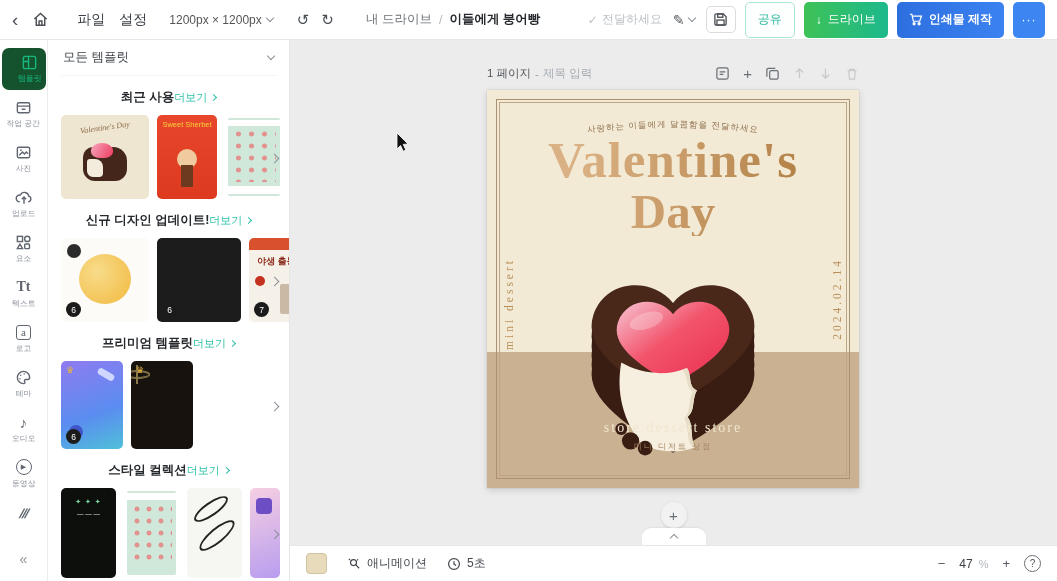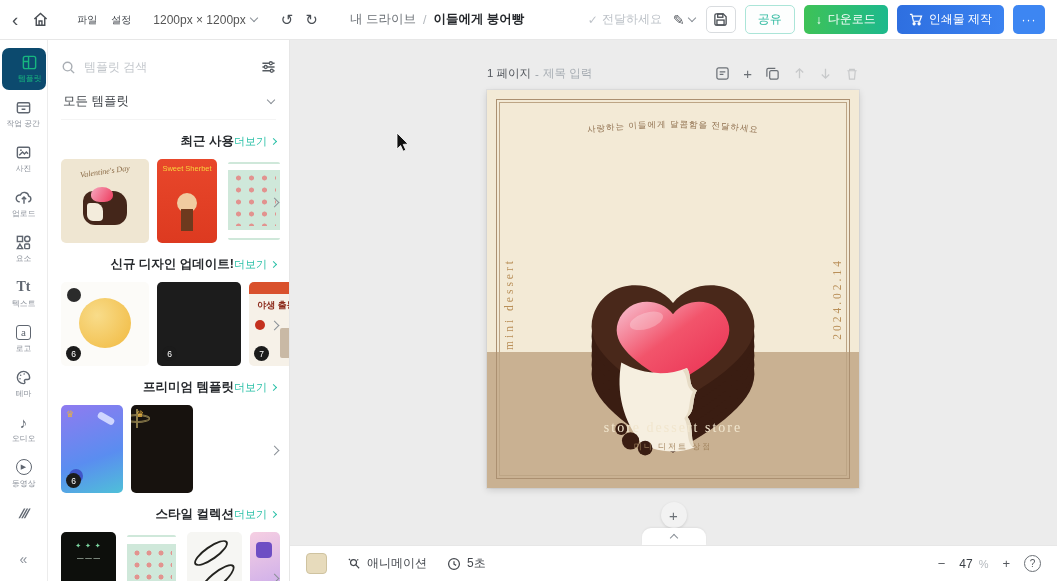--- a/index.html
+++ b/index.html
@@ -3,63 +3,63 @@
 <meta charset="utf-8">
 <style>
   * { margin:0; padding:0; box-sizing:border-box; }
   html,body { width:1057px; height:581px; overflow:hidden; }
   body { font-family:"Liberation Sans","DejaVu Sans",sans-serif; background:#ececec; position:relative; color:#3a3f45; }
 
   
   .topbar { position:absolute; top:0; left:0; width:1057px; height:40px; background:#fff; border-bottom:1px solid #e7e7e7; display:flex; align-items:center; padding:0 12px; z-index:50; }
   .tb-left { display:flex; align-items:center; gap:14px; }
   .icon-btn { display:flex; align-items:center; justify-content:center; color:#4a4f55; cursor:pointer; background:none; border:none; font-size:15px; }
-  .tb-txt { font-size:10px; color:#3a3f45; cursor:pointer; }
+  .tb-txt { font-size:14px; color:#3a3f45; cursor:pointer; }
   .size-ctl { display:flex; align-items:center; gap:5px; font-size:12px; color:#555; cursor:pointer; margin-left:8px; }
   .chev { display:inline-block; width:6px; height:6px; border-right:1.4px solid #8a9097; border-bottom:1.4px solid #8a9097; }
   .chev.down { transform:rotate(45deg); margin-top:-3px; }
   .chev.right { transform:rotate(-45deg); }
   .chev.up { transform:rotate(-135deg); margin-top:3px; }
   .undo-redo { display:flex; gap:12px; margin-left:10px; font-size:16px; color:#555; }
   .breadcrumb { display:flex; align-items:center; gap:7px; margin-left:18px; font-size:12.5px; }
   .bc-drive { color:#6b7076; cursor:pointer; }
   .bc-sep { color:#b3b8bd; }
   .bc-title { color:#26292d; font-weight:bold; }
   .tb-right { margin-left:auto; display:flex; align-items:center; gap:9px; }
   .saved { display:flex; align-items:center; gap:4px; color:#bdc2c8; font-size:12px; }
   .pen-ctl { display:flex; align-items:center; gap:4px; color:#55595f; font-size:14px; cursor:pointer; margin:0 2px; }
   .save-box { width:30px; height:27px; border:1px solid #d9dcdf; border-radius:5px; display:flex; align-items:center; justify-content:center; background:#fff; cursor:pointer; }
-  .btn { height:29px; border-radius:5px; border:none; font-size:12px; display:flex; align-items:center; gap:6px; padding:0 12px; cursor:pointer; font-family:inherit; }
+  .btn { height:36px; border-radius:5px; border:none; font-size:12px; display:flex; align-items:center; gap:6px; padding:0 12px; cursor:pointer; font-family:inherit; }
   .btn-share { background:#fdfefe; border:1px solid #abe5d8; color:#2bb89e; }
   .btn-download { background:linear-gradient(90deg,#3ec257,#1db98d); color:#fff; }
-  .btn-print { background:linear-gradient(90deg,#2e6fe0,#3b82f0); color:#fff; }
+  .btn-print { background:linear-gradient(90deg,#2e6fe0,#3b82f0); color:#fff;font-weight:bold; }
   .btn-more { background:#3d86f2; color:#fff; width:32px; padding:0; justify-content:center; letter-spacing:1px; }
 
   
   .rail { position:absolute; top:40px; left:0; width:48px; bottom:0; background:#fff; border-right:1px solid #ececec; display:flex; flex-direction:column; align-items:center; padding-top:8px; z-index:40; }
   .rail-item { width:44px; min-height:42px; display:flex; flex-direction:column; align-items:center; justify-content:center; gap:2px; margin-bottom:3px; border-radius:7px; cursor:pointer; color:#5f6670; }
   .rail-item .lbl { font-size:8.5px; color:#8c929b; white-space:nowrap; transform:scale(0.92); }
-  .rail-item.active { background:#0c4a6e; color:#17b67f;padding-left:12px; }
+  .rail-item.active { background:#14532d; color:#17b67f;padding-left:12px; }
   .rail-item.active .lbl { color:#17b67f; }
   .rail-ic { height:18px; display:flex; align-items:center; justify-content:center; }
   .logo-box { width:15px; height:15px; border:1.4px solid currentColor; border-radius:3px; font-family:"Liberation Serif",serif; font-size:11px; display:flex; align-items:center; justify-content:center; }
   .video-circ { width:16px; height:16px; border:1.4px solid currentColor; border-radius:50%; display:flex; align-items:center; justify-content:center; font-size:7px; }
   .slashes { font-size:13px; font-style:italic; letter-spacing:-1px; color:#5f6670; font-weight:bold; transform:skewX(-10deg); }
   .rail-collapse { margin-top:auto; margin-bottom:14px; font-size:14px; color:#8c929b; cursor:pointer; }
   .txt-ic { font-family:"Liberation Serif",serif; font-size:14px; font-weight:bold; }
 
   
   .panel { position:absolute; top:40px; left:48px; width:242px; bottom:0; background:#fff; border-right:1px solid #e6e6e6; padding:0 13px; overflow:hidden; z-index:30; }
   .search-row { display:flex; align-items:center; gap:8px; height:34px; margin-top:10px; }
   .search-row input { flex:1; border:none; outline:none; font-size:12px; color:#555; font-family:inherit; }
   .search-row input::placeholder { color:#c3c7cc; }
   .filter-ic { color:#575c62; cursor:pointer; display:flex; }
   .all-row { display:flex; align-items:center; justify-content:space-between; padding:9px 2px; border-bottom:1px solid #f4f4f4; cursor:pointer; }
   .all-row span { font-size:12.5px; color:#3c4046; }
-  .sec-head { display:flex; align-items:center; justify-content:flex-end; margin-top:13px; }
+  .sec-head { display:flex; align-items:center; justify-content:center; margin-top:13px; }
   .sec-title { font-size:12.5px; font-weight:bold; color:#26292d; }
   .more-link { display:flex; align-items:center; gap:4px; font-size:11px; color:#29c0a7; cursor:pointer; }
   .more-link .chev { width:5px; height:5px; border-color:#29c0a7; }
   .thumb-row { display:flex; gap:8px; margin-top:9px; position:relative; align-items:flex-start; }
   .thumb { border-radius:5px; position:relative; overflow:hidden; cursor:pointer; flex-shrink:0; }
   .row-arrow { position:absolute; right:-6px; top:50%; transform:translateY(-50%); cursor:pointer; padding:4px; }
   .badge { position:absolute; left:5px; bottom:5px; width:15px; height:15px; background:#1b1b1b; color:#fff; border-radius:50%; font-size:8.5px; display:flex; align-items:center; justify-content:center; z-index:3; }
   .crown { position:absolute; left:5px; top:4px; color:#e8b23f; font-size:9px; z-index:3; }
 
   
@@ -200,21 +200,21 @@
           <path d="M2,3.5 A1.5,1.5 0 0 1 3.5,2 H11 L14,5 V12.5 A1.5,1.5 0 0 1 12.5,14 H3.5 A1.5,1.5 0 0 1 2,12.5 Z"></path>
           <rect x="5" y="2.2" width="5.5" height="3.4"></rect>
           <rect x="4.2" y="8.6" width="7.6" height="5.2"></rect>
         </svg>
     </button>
     <button class="btn btn-share">
       <span>공유</span>
     </button>
     <button class="btn btn-download">
       <span>↓</span>
-      <span>다운로드</span>
+      <span>드라이브</span>
     </button>
     <button class="btn btn-print">
       <svg class="ic" width="14" height="13" viewBox="0 0 16 15" fill="none" stroke="#fff" stroke-width="1.4">
           <path d="M1,1.5 H3.2 L5,9.5 H12.2 L14.4,3.5 H4"></path>
           <circle cx="5.8" cy="12.4" r="1.2" fill="#fff"></circle>
           <circle cx="11.6" cy="12.4" r="1.2" fill="#fff"></circle>
         </svg>
       <span>인쇄물 제작</span>
     </button>
     <button class="btn btn-more">···</button>
@@ -301,35 +301,20 @@
       </span>
     <span class="lbl">동영상</span>
   </div>
   <div class="rail-item" style="min-height:30px;">
     <span class="rail-ic slashes">///</span>
   </div>
   <span class="rail-collapse">«</span>
 </div>
 
 <div class="panel">
-  <div class="search-row">
-    <svg class="ic" width="15" height="15" viewBox="0 0 16 16" fill="none" stroke="#a9aeb4" stroke-width="1.5">
-        <circle cx="7" cy="7" r="4.6"></circle>
-        <path d="M10.6,10.6 L14,14"></path>
-      </svg>
-    <input type="text" placeholder="템플릿 검색" style="">
-    <span class="filter-ic">
-      <svg class="ic" width="15" height="14" viewBox="0 0 16 15" fill="none" stroke="#575c62" stroke-width="1.4">
-          <path d="M1.5,3.5 H14.5 M1.5,7.5 H14.5 M1.5,11.5 H14.5"></path>
-          <circle cx="10.5" cy="3.5" r="1.6" fill="#fff"></circle>
-          <circle cx="5" cy="7.5" r="1.6" fill="#fff"></circle>
-          <circle cx="11.5" cy="11.5" r="1.6" fill="#fff"></circle>
-        </svg>
-    </span>
-  </div>
 
   <div class="all-row">
     <span>모든 템플릿</span>
     <i class="chev down"></i>
   </div>
 
   <div class="sec-head">
     <span class="sec-title">최근 사용</span>
     <span class="more-link">
         <span>더보기</span>
@@ -466,20 +451,24 @@
 
     <svg class="arc-svg" viewBox="0 0 372 44">
       <defs>
           <path id="arcpath" d="M46,38 Q186,8 326,38" fill="none"></path>
         </defs>
       <text font-size="8.5" fill="#8f6f4e" letter-spacing="1" font-family="Liberation Sans, sans-serif">
         <textPath href="#arcpath" startOffset="50%" text-anchor="middle"><tspan id="arc-text-slot">사랑하는 이들에게 달콤함을 전달하세요</tspan></textPath>
       </text>
     </svg>
 
+    <div class="poster-title">
+      <span class="l1">Valentine's</span>
+      <span class="l2">Day</span>
+    </div>
 
     <span class="vtxt v-left">mini dessert</span>
     <span class="vtxt v-right">2024.02.14</span>
 
     <svg class="cake" viewBox="0 0 380 310">
       <defs>
         <linearGradient id="hg" x1="0" y1="0" x2="1" y2="1">
           <stop offset="0" stop-color="#f8c4d4"></stop>
             <stop offset="0.45" stop-color="#f2546b"></stop>
             <stop offset="1" stop-color="#e92c50"></stop>

